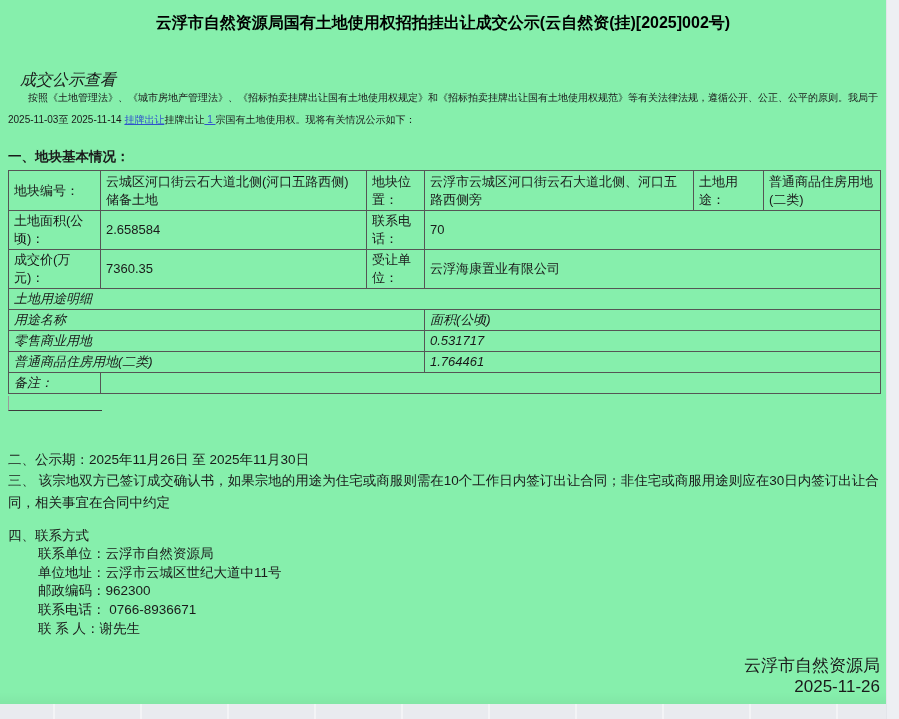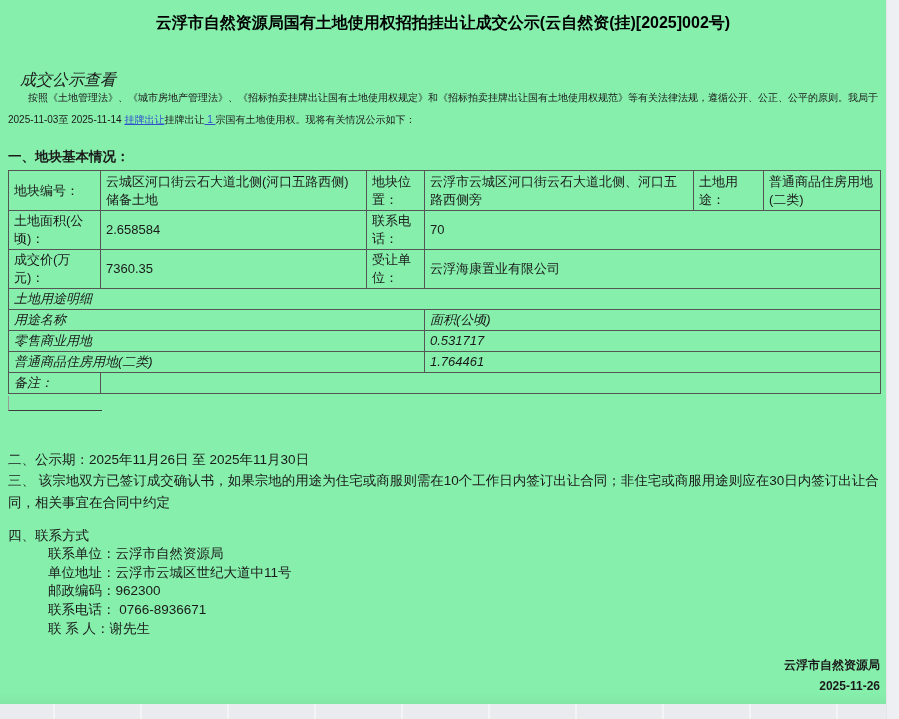--- a/index.html
+++ b/index.html
@@ -66,31 +66,30 @@
   tr.rsmall td { height: 21px; font-style: italic; }
   .remnant {
     position: absolute;
     top: 396px; left: 8px;
     width: 94px; height: 15px;
     border-left: 1px solid #9a9a9a;
     border-bottom: 1px solid #3c3c3c;
   }
   .contacts {
     position: absolute;
-    top: 545px; left: 48px;
+    top: 545px; left: 38px;
     font-size: 13.5px;
     line-height: 18.7px;
   }
   .signature {
     position: absolute;
     top: 655px; right: 19px;
     text-align: right;
-    font-size: 12px;
+    font-size: 17px;
     line-height: 21px;
-    font-weight: bold;
   }
   .bottom-fade {
     position: absolute;
     left: 0; bottom: 15px;
     width: 886px; height: 12px;
     background: linear-gradient(rgba(0,0,0,0), rgba(0,0,0,0.035));
   }
   .bottom-bar {
     position: absolute;
     left: 0; bottom: 0;

